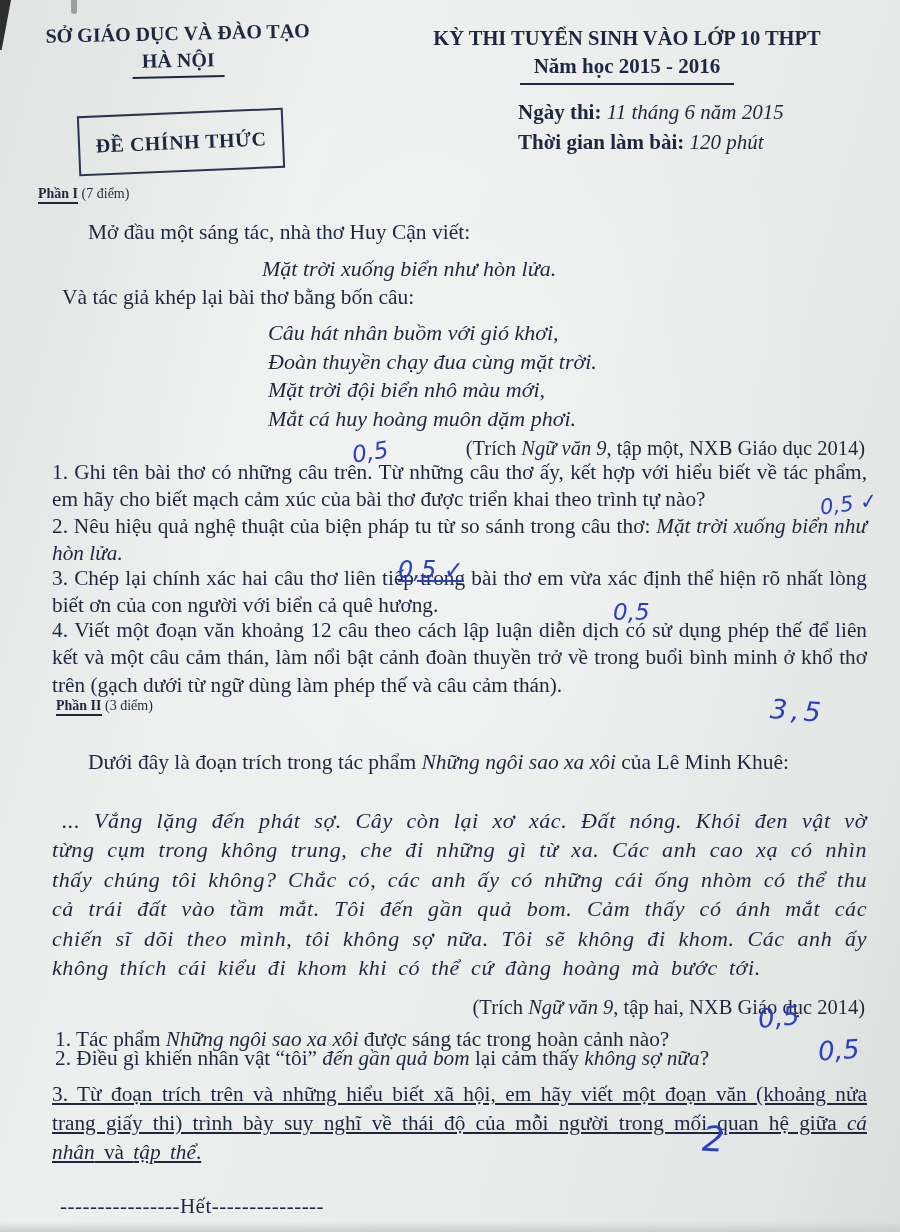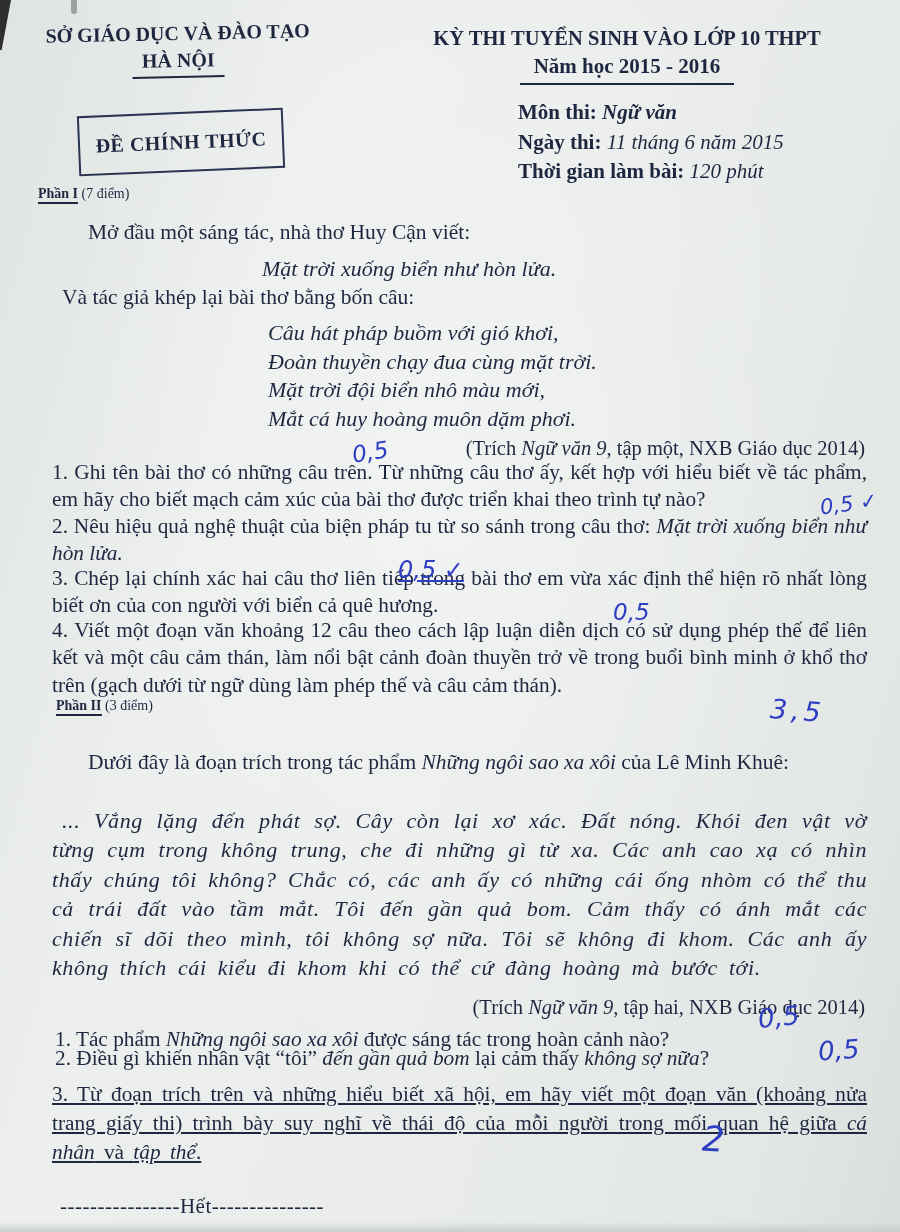--- a/index.html
+++ b/index.html
@@ -100,35 +100,34 @@
   <div class="abs hdr-right">
     <div>KỲ THI TUYỂN SINH VÀO LỚP 10 THPT</div>
     <span class="u">Năm học 2015 - 2016</span>
   </div>
 
   <div class="abs stamp">
     <span>ĐỀ CHÍNH THỨC</span>
   </div>
 
   <div class="abs info">
-    <div><b>Môn thi</b><b>: </b><span class="bi">Ngữ văn</span></div>
     <div><b>Ngày thi</b><b>: </b><i>11 tháng 6 năm 2015</i></div>
     <div><b>Thời gian làm bài</b><b>: </b><i>120 phút</i></div>
   </div>
 
   <div class="abs part-h p1h">
     <span class="t">Phần I</span><span> (7 điểm)</span>
   </div>
 
   <div class="abs line p1-intro1">Mở đầu một sáng tác, nhà thơ Huy Cận viết:</div>
   <div class="abs p1-quote">Mặt trời xuống biển như hòn lửa.</div>
   <div class="abs line p1-intro2">Và tác giả khép lại bài thơ bằng bốn câu:</div>
 
   <div class="abs stanza">
-    <div>Câu hát pháp buồm với gió khơi,</div>
+    <div>Câu hát nhân buồm với gió khơi,</div>
     <div>Đoàn thuyền chạy đua cùng mặt trời.</div>
     <div>Mặt trời đội biển nhô màu mới,</div>
     <div>Mắt cá huy hoàng muôn dặm phơi.</div>
   </div>
 
   <div class="abs src src1">
     <span>(Trích </span><i>Ngữ văn 9</i><span>, tập một, NXB Giáo dục 2014)</span>
   </div>
 
   <div class="abs q q1">1. Ghi tên bài thơ có những câu trên. Từ những câu thơ ấy, kết hợp với hiểu biết về tác phẩm, em hãy cho biết mạch cảm xúc của bài thơ được triển khai theo trình tự nào?</div>

